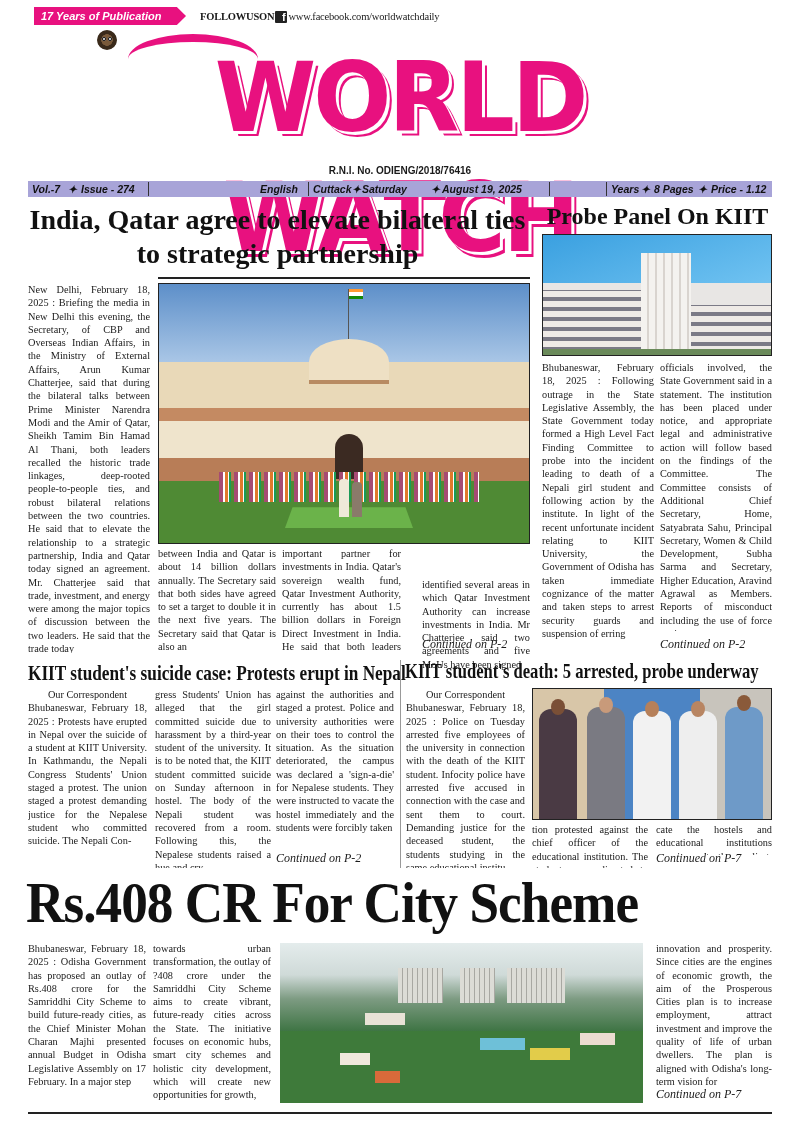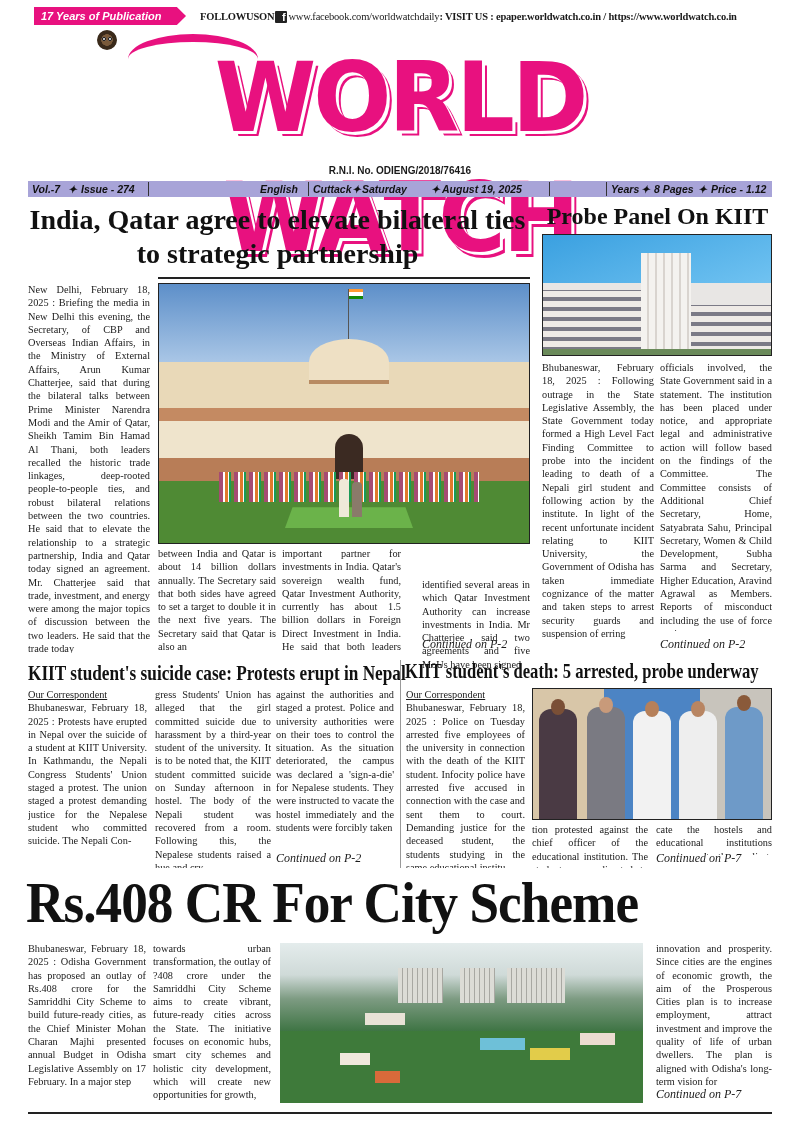--- a/index.html
+++ b/index.html
@@ -77,21 +77,21 @@
     color: #111; text-align: center; white-space: nowrap;
   }
   .rule { background: #222; }
 
   
   .col {
     font-family: "Liberation Serif", serif; font-size: 10.3px; line-height: 13.3px;
     text-align: justify; color: #1a1a1a; overflow: hidden;
   }
   .cont { font-style: italic; font-size: 12px; text-align: left; }
-  .byline { text-decoration: underline; font-size: 10.3px; display: block; text-align: left; }
+  .byline { font-size: 10.3px; display: block; text-align: center; }
 
   
   .img { border: 1px solid #222; overflow: hidden; }
   .img-house {
     left: 158px; top: 283px; width: 372px; height: 261px;
     background:
       linear-gradient(to bottom, transparent 0 76%, #4f8a34 76% 100%),
       linear-gradient(to bottom, transparent 0 30%, #e9d9b8 30% 48%, #c48a62 48% 53%, #efe4cc 53% 67%, #b87d57 67% 77%, transparent 77%),
       linear-gradient(to bottom, #5d8fc9 0%, #a9c6e6 30%, #c9d9ea 50%);
   }
@@ -170,21 +170,20 @@
   }
 </style>
 </head>
 <body>
 
 <div class="abs pub-badge">17 Years of Publication</div>
 <div class="abs follow-line">
   <span class="b">FOLLOWUSON</span>
   <span class="fb-icon">f</span>
   <span>www.facebook.com/worldwatchdaily</span>
-  <span class="b">: VISIT US : epaper.worldwatch.co.in / https://www.worldwatch.co.in</span>
 </div>
 
 <div class="abs emblem"></div>
 <div class="abs logo-swoosh"></div>
 <div class="abs logo">WORLD WATCH</div>
 <div class="abs rni">R.N.I. No. ODIENG/2018/76416</div>
 
 <div class="abs datebar">
   <span style="left:4px">Vol.-7</span>
   <span style="left:40px">✦</span>

